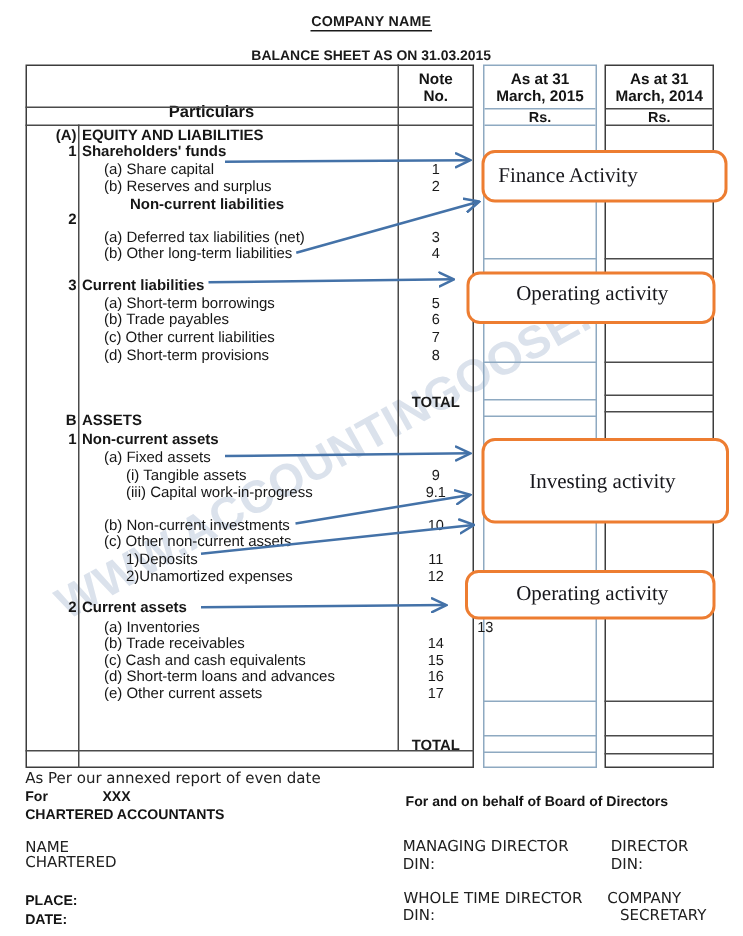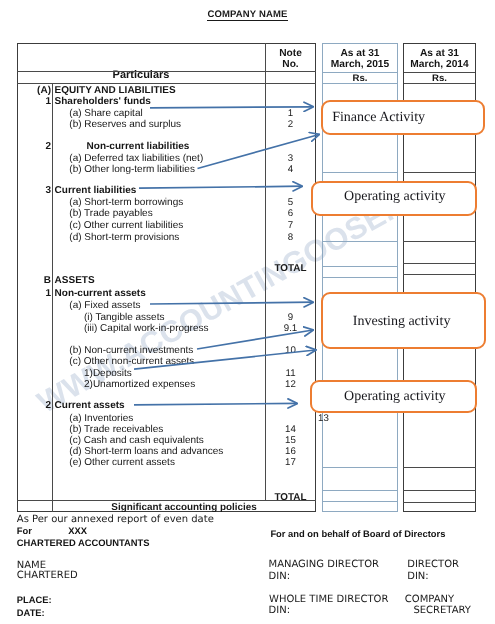--- a/index.html
+++ b/index.html
@@ -67,20 +67,21 @@
   svg.arrows{left:0;top:0;width:495px;height:624px;overflow:visible;}
 </style>
 </head>
 <body>
 
 <div id="page">
 
   <div class="abs" id="watermark">WWW.ACCOUNTINGOOSE.C</div>
 
   <div class="abs" id="company-title"><span>COMPANY NAME</span></div>
+  <div class="abs" id="sheet-title">BALANCE SHEET AS ON 31.03.2015</div>
 
   <div class="abs" id="tbl"></div>
   <div class="abs hdr-particulars">Particulars</div>
   <div class="abs hdr-note">
     <span>Note</span>
     <span>No.</span>
   </div>
 
   <div class="abs vbox" id="vb1">
     <div class="vb-h1">
@@ -94,21 +95,20 @@
   <div class="abs vbox" id="vb2">
     <div class="vb-h1">
       <span>As at 31</span>
       <span>March, 2014</span>
     </div>
     <div class="vb-sep" style="top:27.8px"></div>
     <div class="vb-h2">Rs.</div>
     <div class="vb-sep" style="top:39.1px"></div>
   </div>
 
-  <div class="abs" id="sigpol">Significant accounting policies</div>
   <div id="rules-layer">
       <div class="abs" style="left: 17px; top: 71.3px; width: 299px; height: 1.2px; background: rgb(74, 74, 74);"></div>
       <div class="abs" style="left: 17px; top: 82.5px; width: 299px; height: 1.2px; background: rgb(74, 74, 74);"></div>
       <div class="abs" style="left: 17px; top: 499.8px; width: 299px; height: 1.2px; background: rgb(74, 74, 74);"></div>
       <div class="abs" style="left: 264.8px; top: 43px; width: 1.2px; height: 457px; background: rgb(74, 74, 74);"></div>
       <div class="abs" style="left: 51.9px; top: 82.5px; width: 1.1px; height: 429px; background: rgb(74, 74, 74);"></div>
       <div class="abs" style="left: 322px; top: 171.9px; width: 76px; height: 1.1px; background: rgb(142, 169, 193);"></div>
       <div class="abs" style="left: 322px; top: 241.4px; width: 76px; height: 1.1px; background: rgb(142, 169, 193);"></div>
       <div class="abs" style="left: 322px; top: 265.7px; width: 76px; height: 1.1px; background: rgb(142, 169, 193);"></div>
       <div class="abs" style="left: 322px; top: 276.7px; width: 76px; height: 1.1px; background: rgb(142, 169, 193);"></div>
@@ -126,21 +126,21 @@
   <div id="rows-layer">
       <div class="abs rowidx" style="top: 85px;">(A)</div>
       <div class="abs rowtext b" style="top: 85px; left: 54.6px;">EQUITY AND LIABILITIES</div>
       <div class="abs rowidx" style="top: 96.2px;">1</div>
       <div class="abs rowtext b" style="top: 96.2px; left: 54.6px;">Shareholders' funds</div>
       <div class="abs rowtext" style="top: 107.8px; left: 69.3px;">(a) Share capital</div>
       <div class="abs note" style="top: 107.8px;">1</div>
       <div class="abs rowtext" style="top: 118.6px; left: 69.3px;">(b) Reserves and surplus</div>
       <div class="abs note" style="top: 118.6px;">2</div>
       <div class="abs rowidx" style="top: 141px;">2</div>
-      <div class="abs rowtext b" style="top: 141px; left: 54.6px; padding-left: 32px;">Non-current liabilities</div>
+      <div class="abs rowtext b" style="top: 131px; left: 54.6px; padding-left: 32px;">Non-current liabilities</div>
       <div class="abs rowtext" style="top: 153.1px; left: 69.3px;">(a) Deferred tax  liabilities (net)</div>
       <div class="abs note" style="top: 153.1px;">3</div>
       <div class="abs rowtext" style="top: 163.5px; left: 69.3px;">(b) Other long-term liabilities</div>
       <div class="abs note" style="top: 163.5px;">4</div>
       <div class="abs rowidx" style="top: 185.4px;">3</div>
       <div class="abs rowtext b" style="top: 185.4px; left: 54.6px;">Current liabilities</div>
       <div class="abs rowtext" style="top: 196.6px; left: 69.3px;">(a) Short-term borrowings</div>
       <div class="abs note" style="top: 196.6px;">5</div>
       <div class="abs rowtext" style="top: 207.8px; left: 69.3px;">(b) Trade payables</div>
       <div class="abs note" style="top: 207.8px;">6</div>

